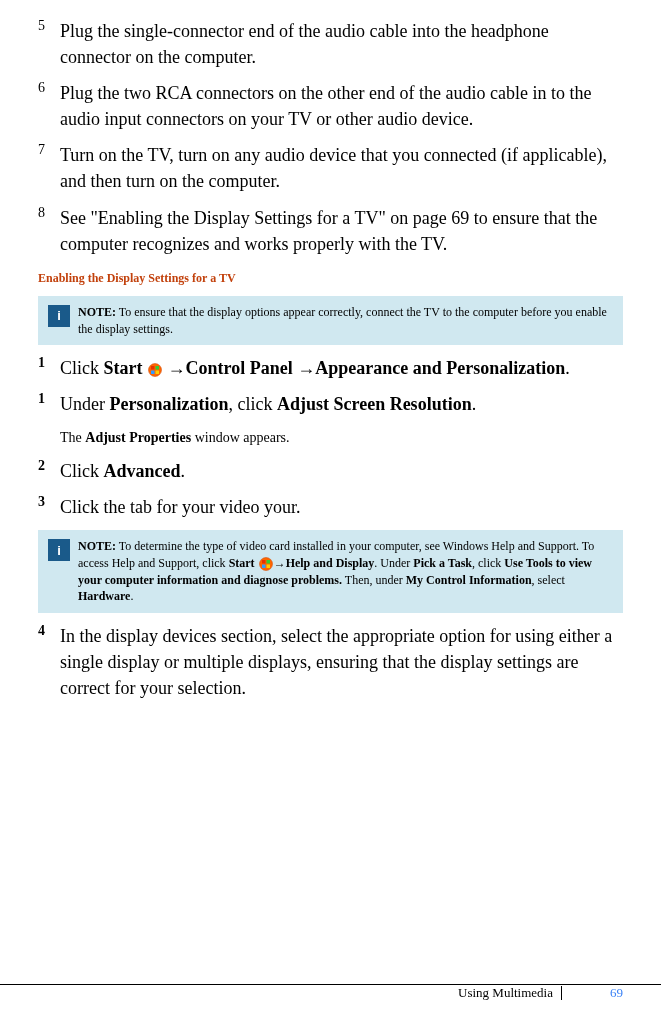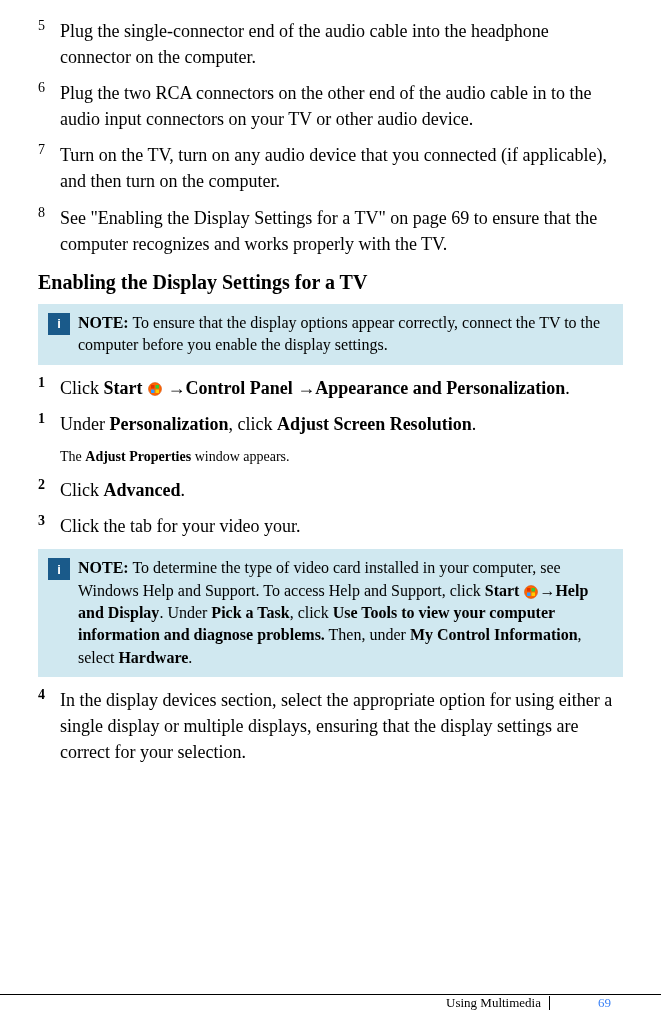--- a/index.html
+++ b/index.html
@@ -35,25 +35,25 @@
       padding-top: 0px;
     }
 
     .item-text {
       font-size: 18px;
       line-height: 1.45;
       flex: 1;
     }
 
     .section-heading {
-      font-size: 20px;
+      font-size: 12px;
       font-weight: bold;
       margin-top: 14px;
       margin-bottom: 10px;
-      color: #000000;
+      color: #c2410c;
     }
 
     .note-box {
       display: flex;
       background: #d0e8f0;
       border: none;
       padding: 8px 10px;
       margin-bottom: 10px;
       align-items: flex-start;
       gap: 8px;
@@ -72,21 +72,21 @@
     }
 
     .note-icon-letter {
       color: white;
       font-weight: bold;
       font-size: 13px;
       font-family: Arial, sans-serif;
     }
 
     .note-text {
-      font-size: 16px;
+      font-size: 12px;
       line-height: 1.4;
       color: #000;
       flex: 1;
     }
 
     .note-text strong, .note-text b {
       font-weight: bold;
     }
 
     .bold-text {
@@ -104,27 +104,27 @@
 
     .display-props-text {
       margin-left: 22px;
       margin-bottom: 10px;
       font-size: 14px;
       line-height: 1.45;
     }
 
     .page-footer {
       position: absolute;
-      bottom: 18px;
+      bottom: 28px;
       left: 0;
       right: 0;
       display: flex;
       justify-content: flex-end;
       align-items: center;
-      padding: 0 50px;
+      padding: 0 38px;
       border-top: 1px solid #000;
     }
 
     .footer-text {
       font-size: 13px;
       color: #000;
     }
 
     .footer-page {
       font-size: 13px;

